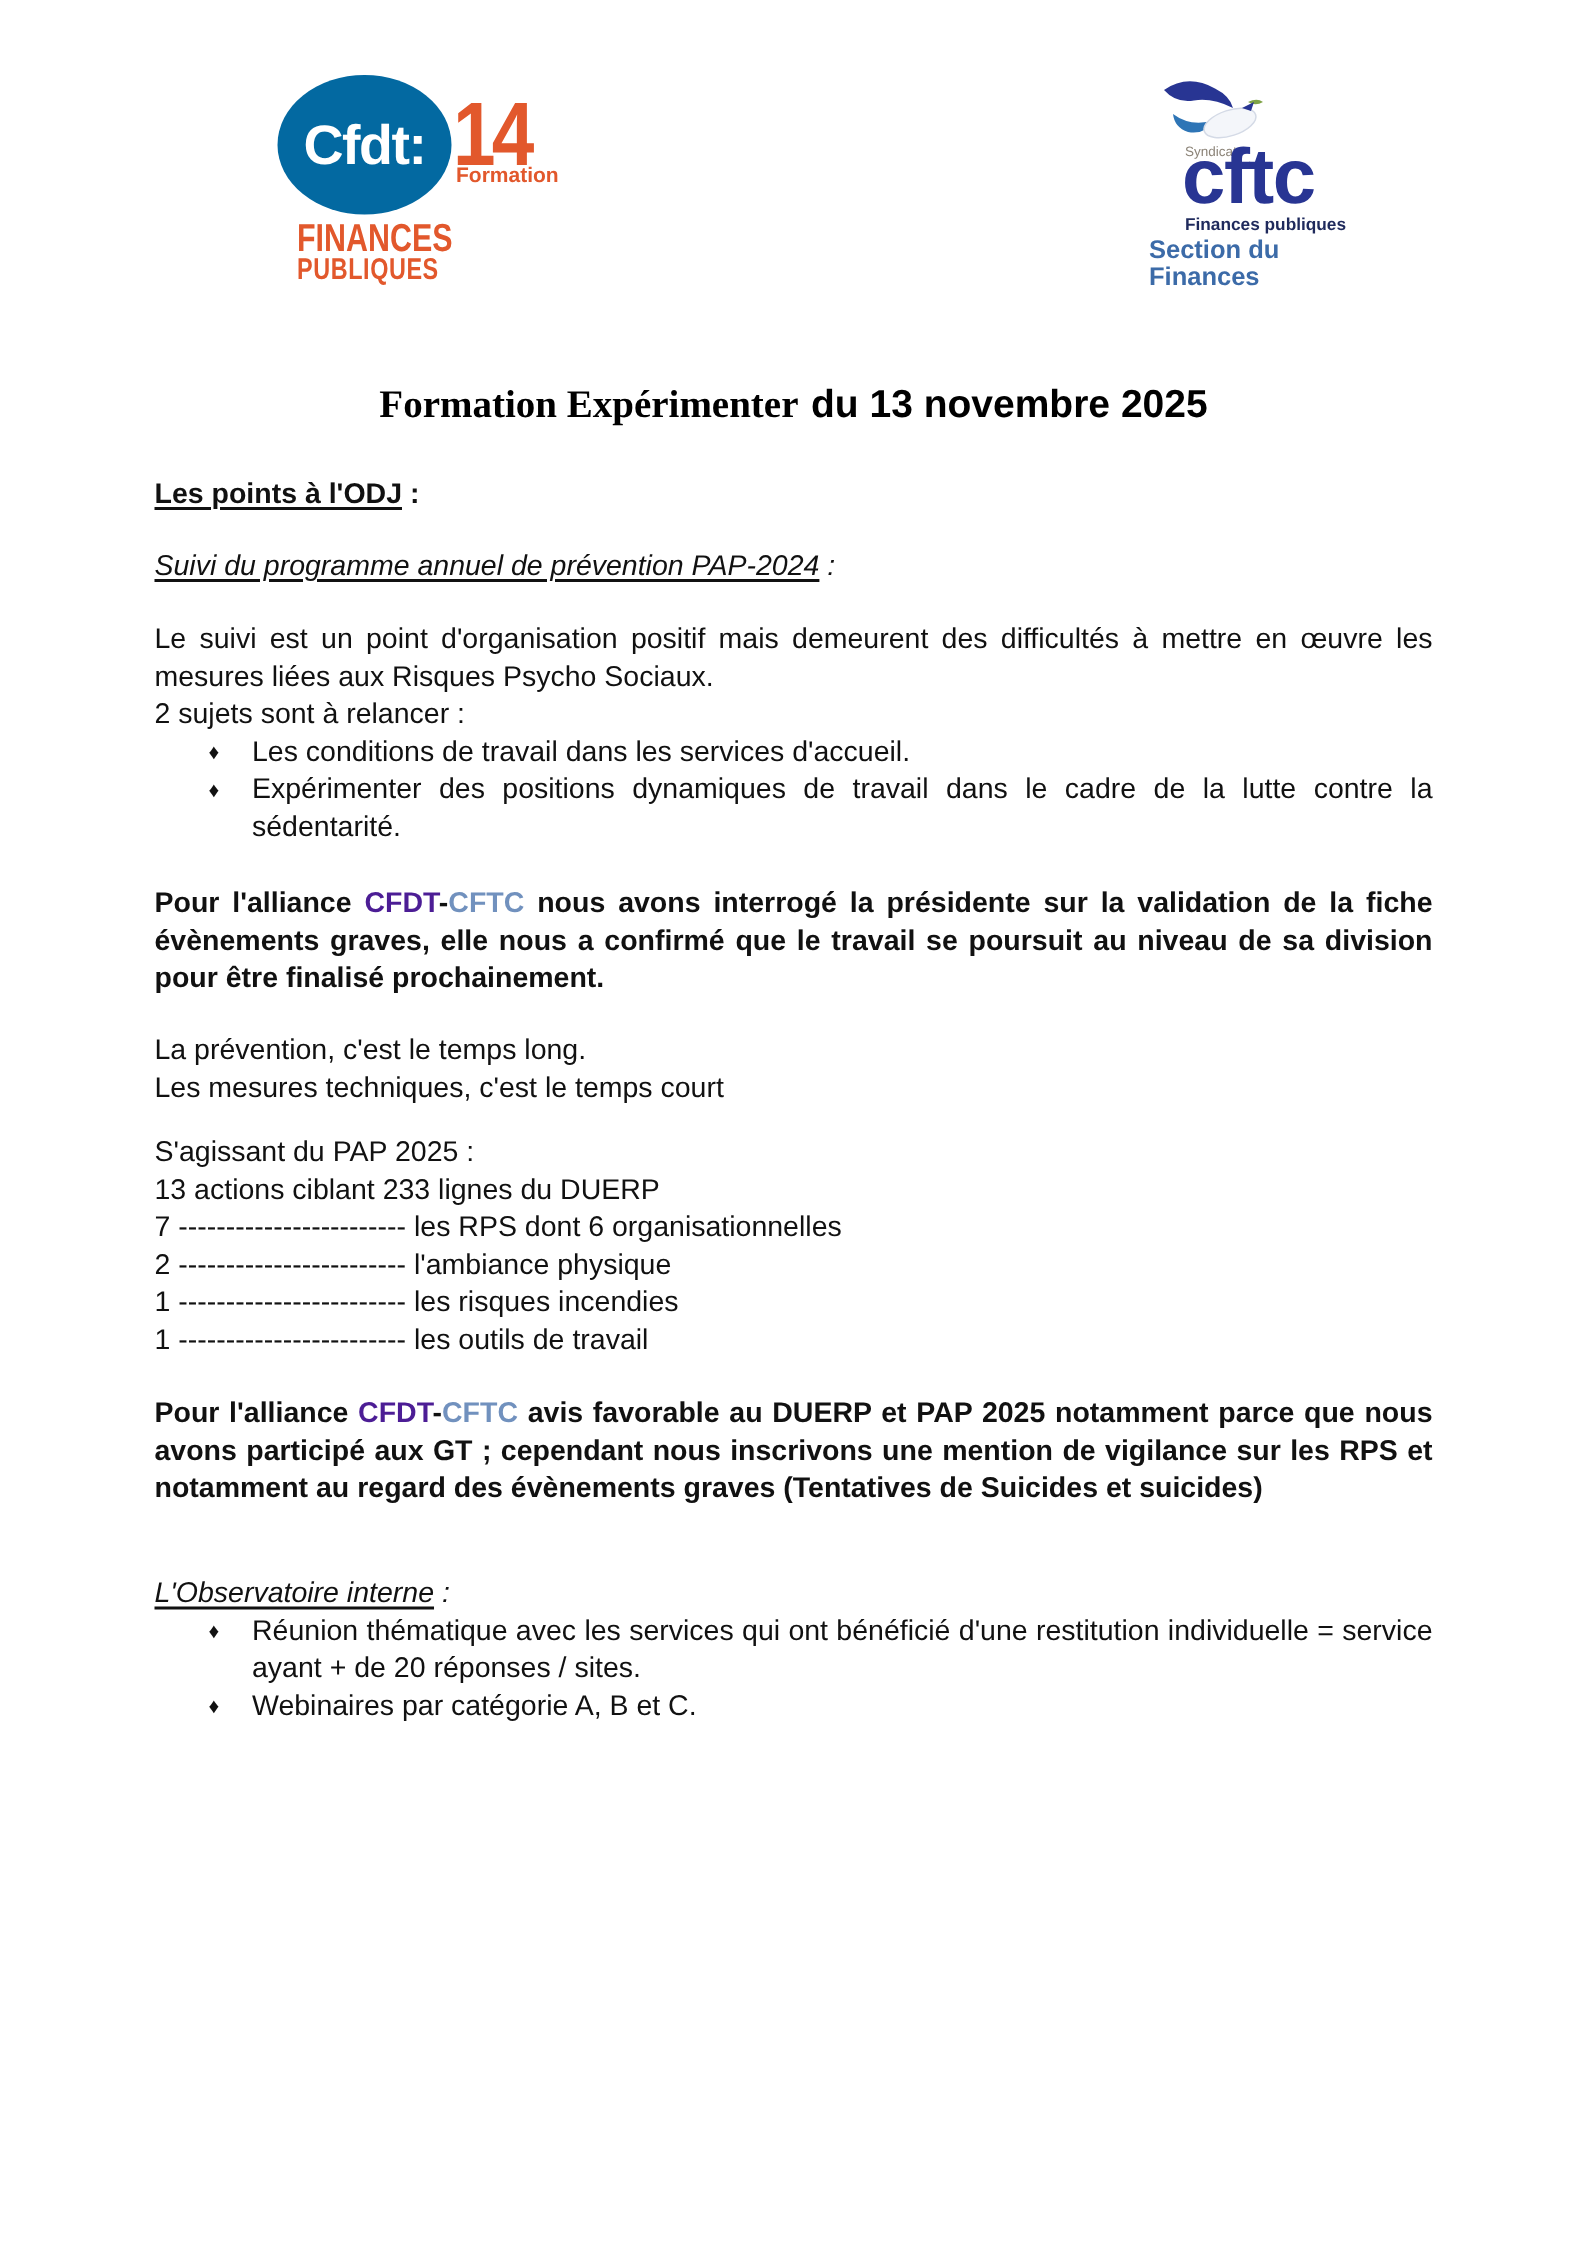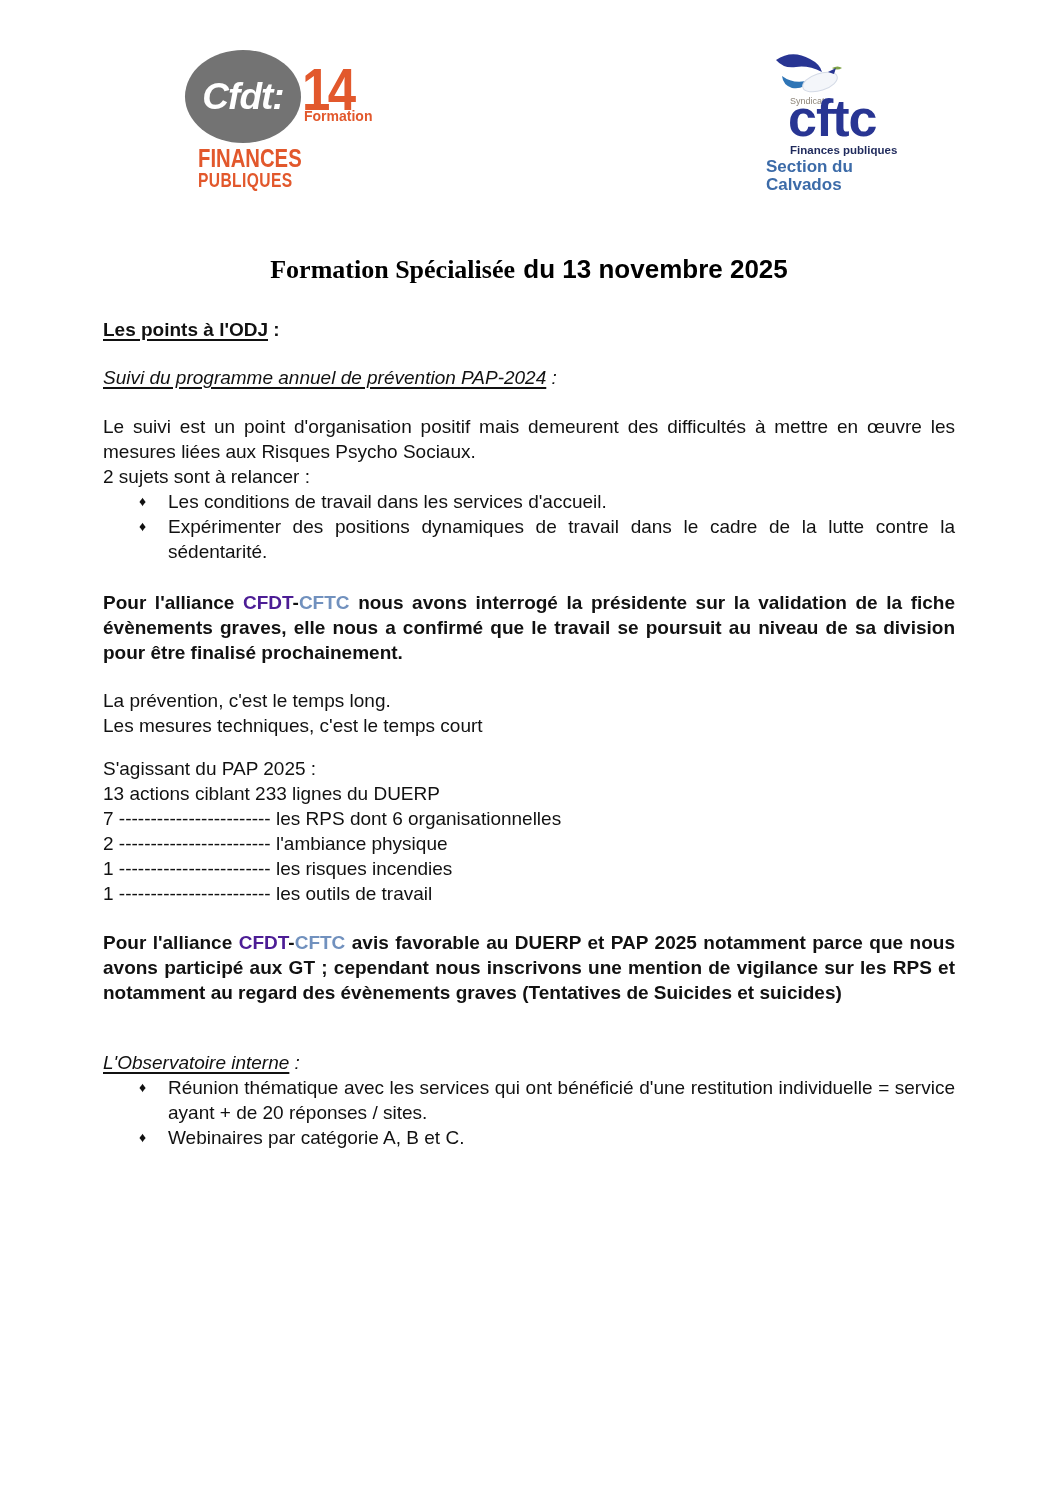--- a/index.html
+++ b/index.html
@@ -9,22 +9,22 @@
     color:#111; overflow:hidden;
   }
   .content { padding:0 103px; }
   p { margin:0; }
   .justify { text-align:justify; }
 
   
   .cfdt-logo { position:absolute; left:185px; top:48px; width:210px; height:145px; }
   .cfdt-oval {
     position:absolute; left:0; top:2px; width:116px; height:93px;
-    background:#737373; border-radius:50%;
-    display:flex; align-items:center; justify-content:center;font-style:italic;
+    background:#0369a1; border-radius:50%;
+    display:flex; align-items:center; justify-content:center;
   }
   .cfdt-brand { color:#fff; font-weight:bold; font-size:37px; letter-spacing:-1px; }
   .cfdt-num {
     position:absolute; left:117px; top:14px; color:#E2582C; font-weight:bold;
     font-size:60px; line-height:56px; letter-spacing:-3px;
     transform:scaleX(.85); transform-origin:left top;
   }
   .cfdt-dept { position:absolute; left:119px; top:61px; color:#E2582C; font-weight:bold; font-size:14px; line-height:14px; }
   .cfdt-fin-wrap {
     position:absolute; left:13px; top:98px; color:#E2582C; font-weight:bold;
@@ -85,24 +85,24 @@
       <path d="M10,24 Q22,33 38,28 Q32,38 20,36 Q11,33 10,24 Z" fill="#2E75B6"></path>
       <g transform="rotate(-18 48 30)">
         <ellipse cx="48" cy="30" rx="18" ry="8.5" fill="#F4F6FA" stroke="#D4DAE6" stroke-width="1"></ellipse>
       </g>
       <path d="M60,16 q6,-3 10,0 q-5,3 -10,0 Z" fill="#7FA347"></path>
       <path d="M56,20 l8,-4 l-2,6 Z" fill="#283593"></path>
     </svg>
     <div class="cftc-syndicat">Syndicat</div>
     <div class="cftc-name">cftc</div>
     <div class="cftc-fp">Finances publiques</div>
-    <div class="cftc-section">Section du Calvados</div>
+    <div class="cftc-section">Section du Finances</div>
   </div>
 
-  <h1 class="doc-title"><span class="title-serif">Formation Spécialisée</span><span class="title-sans">du 13 novembre 2025</span></h1>
+  <h1 class="doc-title"><span class="title-serif">Formation Expérimenter</span><span class="title-sans">du 13 novembre 2025</span></h1>
 
   <div class="content">
 
     <p class="h-odj"><span class="u">Les points à l'ODJ</span><span> :</span></p>
 
     <p class="h-italic mt23"><span class="u">Suivi du programme annuel de prévention PAP-2024</span><span> :</span></p>
 
     <p class="justify mt24">Le suivi est un point d'organisation positif mais demeurent des difficultés à mettre en œuvre les mesures liées aux Risques Psycho Sociaux.</p>
     <p>2 sujets sont à relancer :</p>
 

